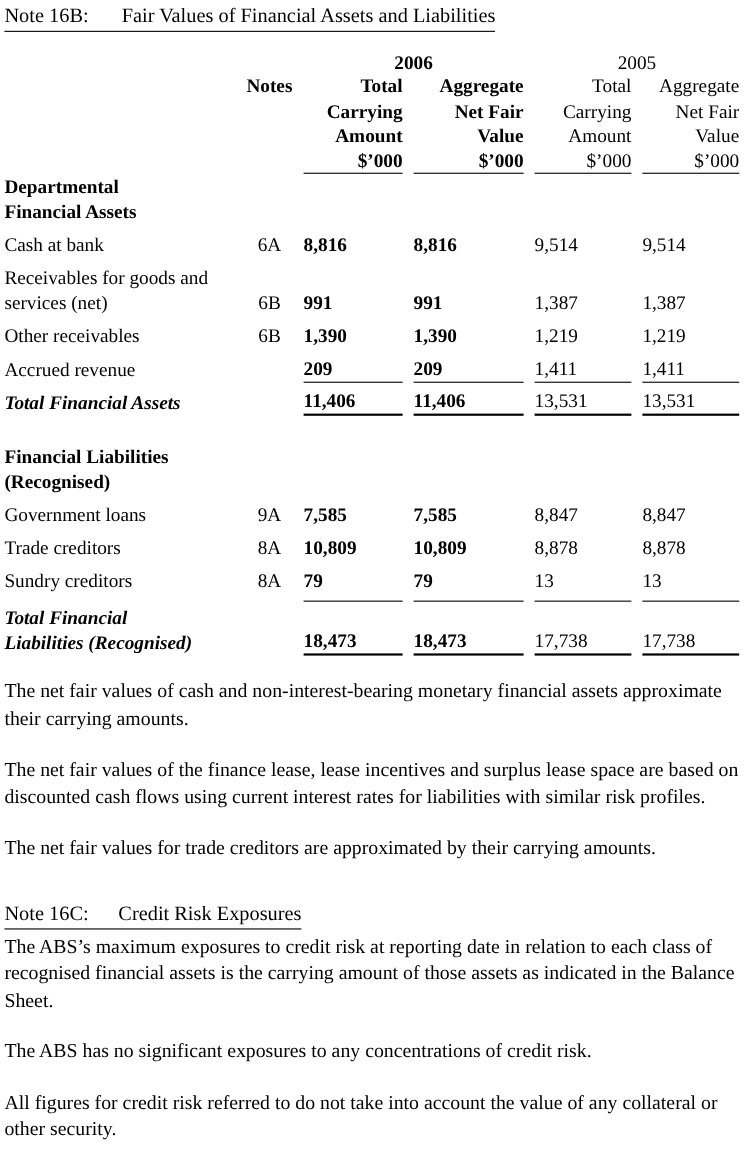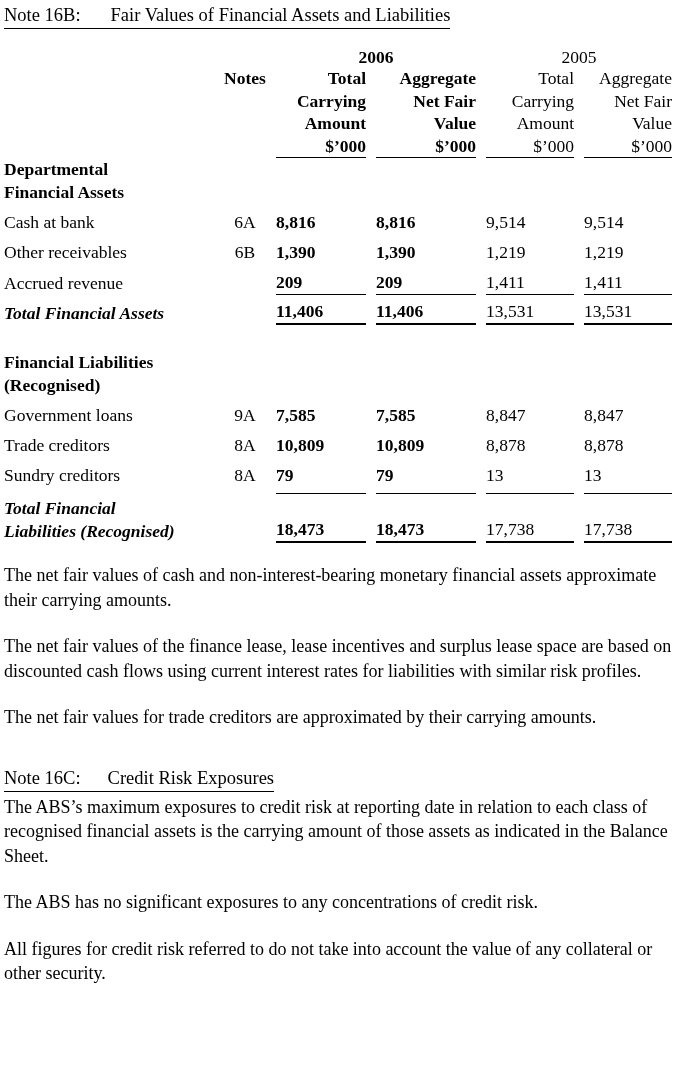--- a/index.html
+++ b/index.html
@@ -119,20 +119,29 @@
 
   <tr class="data">
     <td class="lbl">Cash at bank</td>
     <td class="nc">6A</td>
     <td class="num b">8,816</td>
     <td class="num b">8,816</td>
     <td class="num">9,514</td>
     <td class="num">9,514</td>
   </tr>
 
+  <tr class="data">
+    <td class="lbl">Receivables for goods and
+services (net)</td>
+    <td class="nc">6B</td>
+    <td class="num b">991</td>
+    <td class="num b">991</td>
+    <td class="num">1,387</td>
+    <td class="num">1,387</td>
+  </tr>
 
   <tr class="data">
     <td class="lbl">Other receivables</td>
     <td class="nc">6B</td>
     <td class="num b">1,390</td>
     <td class="num b">1,390</td>
     <td class="num">1,219</td>
     <td class="num">1,219</td>
   </tr>
 

